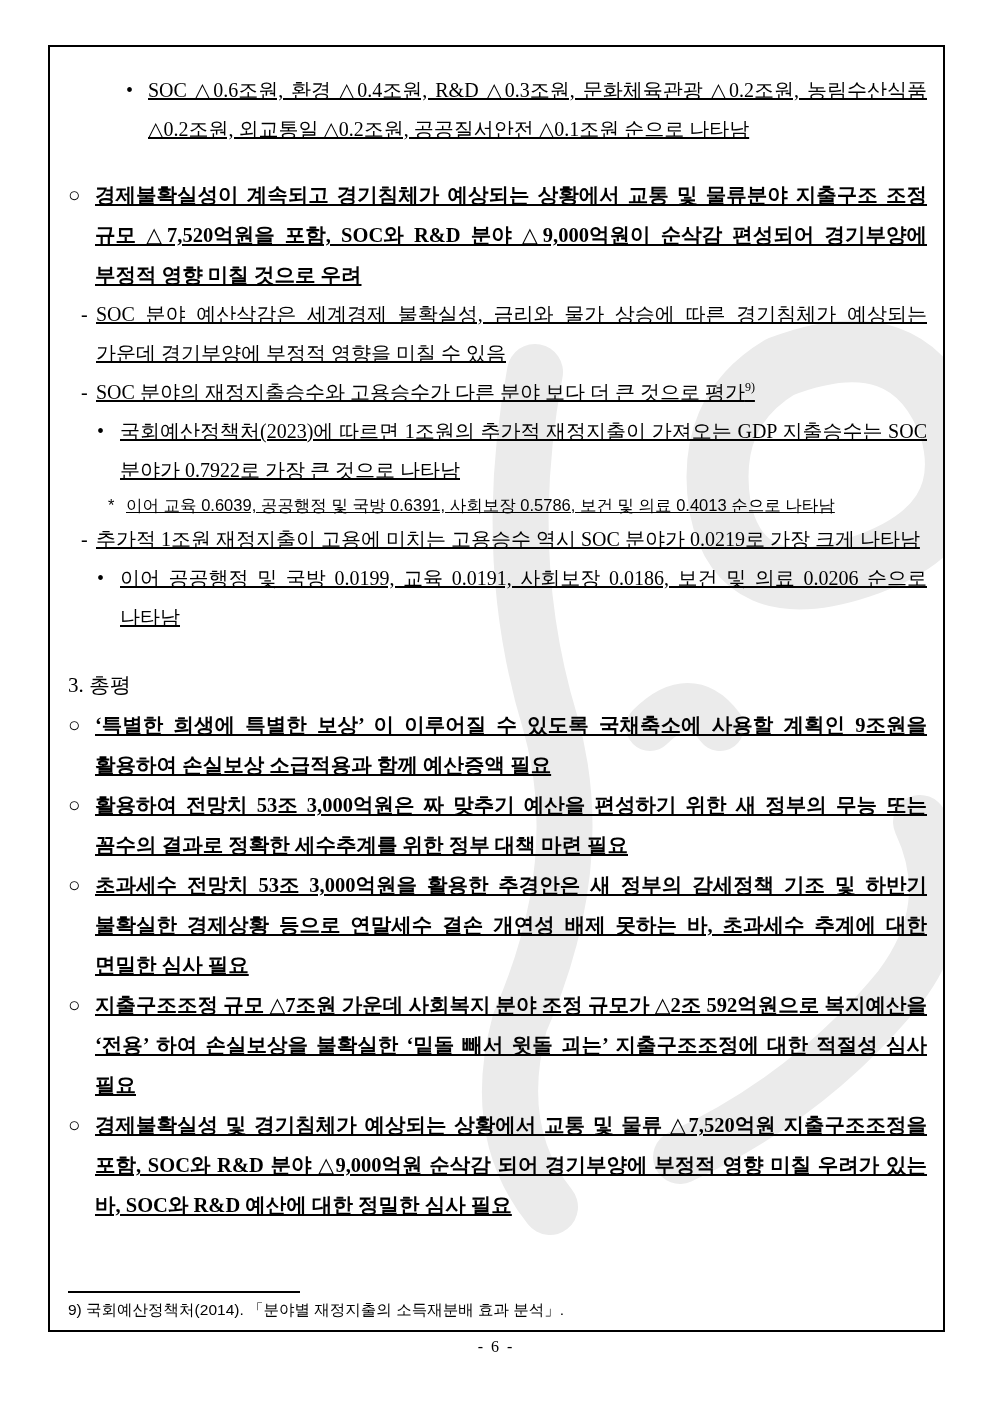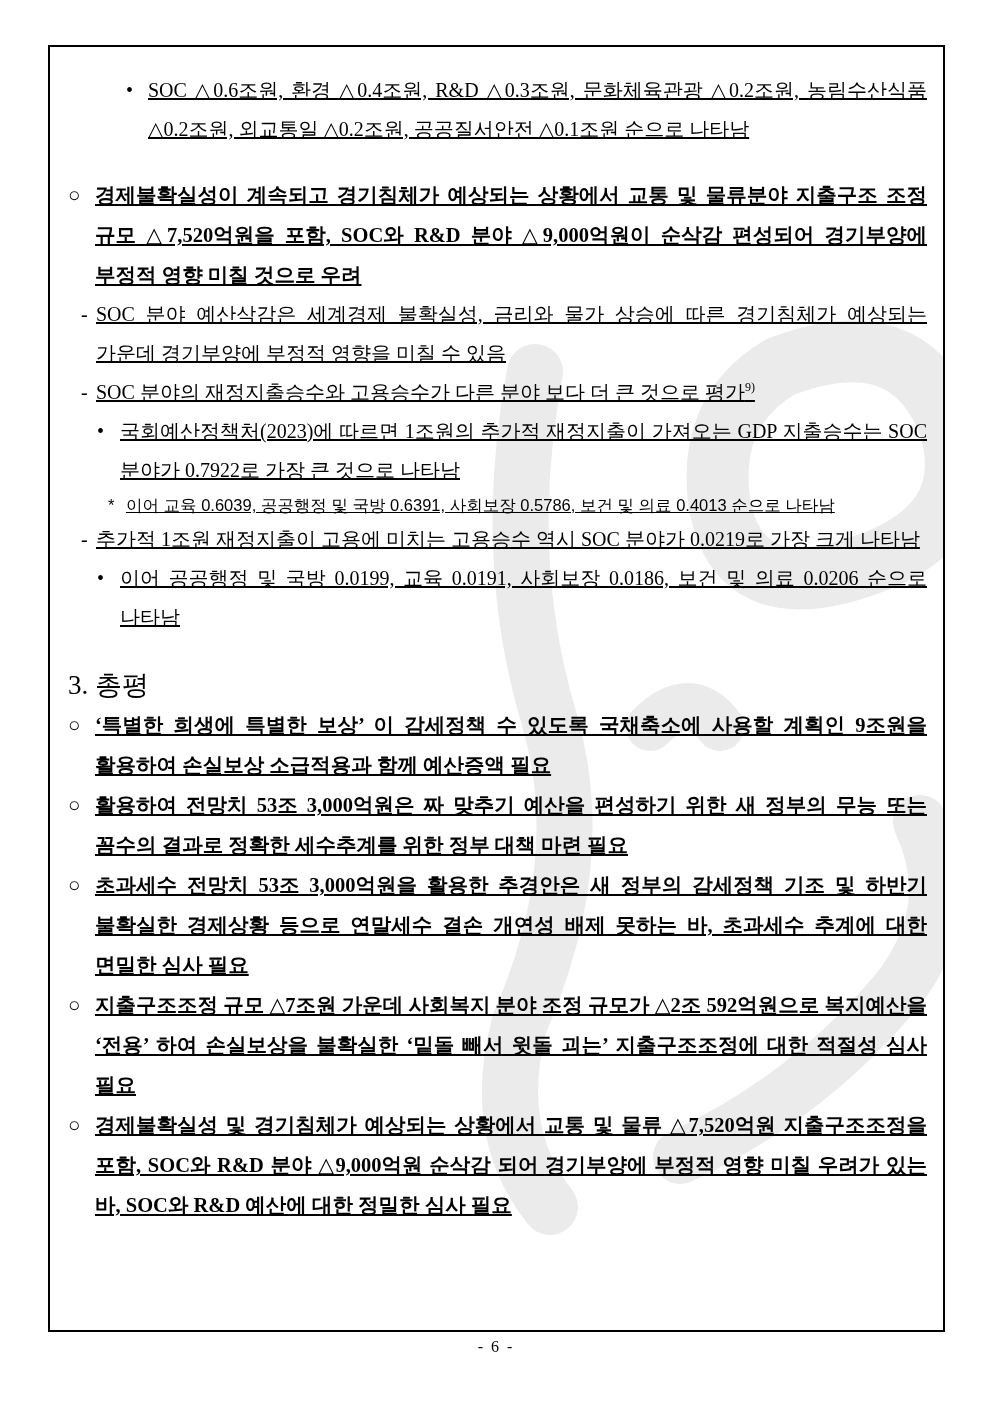--- a/index.html
+++ b/index.html
@@ -37,21 +37,21 @@
   .lvl2 { margin-left:13px; } .lvl2 .mk { width:15px; }
   .lvl3 { margin-left:29px; } .lvl3 .mk { width:23px; }
   .lvl4 { margin-left:40px; } .lvl4 .mk { width:18px; }
   .b-top{ margin-left:58px; } .b-top .mk { width:22px; }
 
   .bold { font-weight:bold; font-size:20.5px; line-height:40px; }
   .small-note {
     font-family:"Liberation Sans","DejaVu Sans",sans-serif;
     font-size:16.5px; line-height:30px;
   }
-  .heading { font-size:27px; line-height:40px; margin-top:28px; }
+  .heading { font-size:21px; line-height:40px; margin-top:28px; }
   .sp26 { height:26px; }
   sup { font-size:12px; line-height:0; vertical-align:super; }
 
   .footnote {
     position:absolute; left:18px; bottom:8px; z-index:2;
     font-family:"Liberation Sans","DejaVu Sans",sans-serif;
     font-size:15.5px; line-height:24px;
     background:transparent;
   }
   .fn-rule { width:232px; border-top:2px solid #000000; margin-bottom:5px; }
@@ -116,21 +116,21 @@
 
       <div class="item lvl3">
         <span class="mk">•</span>
         <div class="tx">이어 공공행정 및 국방 0.0199, 교육 0.0191, 사회보장 0.0186, 보건 및 의료 0.0206 순으로 나타남</div>
       </div>
 
       <div class="heading">3. 총평</div>
 
       <div class="item lvl1 bold">
         <span class="mk">○</span>
-        <div class="tx">‘특별한 희생에 특별한 보상’ 이 감세정책 수 있도록 국채축소에 사용할 계획인 9조원을 활용하여 손실보상 소급적용과 함께 예산증액 필요</div>
+        <div class="tx">‘특별한 희생에 특별한 보상’ 이 이루어질 수 있도록 국채축소에 사용할 계획인 9조원을 활용하여 손실보상 소급적용과 함께 예산증액 필요</div>
       </div>
 
       <div class="item lvl1 bold">
         <span class="mk">○</span>
         <div class="tx">활용하여 전망치 53조 3,000억원은 짜 맞추기 예산을 편성하기 위한 새 정부의 무능 또는 꼼수의 결과로 정확한 세수추계를 위한 정부 대책 마련 필요</div>
       </div>
 
       <div class="item lvl1 bold">
         <span class="mk">○</span>
         <div class="tx">초과세수 전망치 53조 3,000억원을 활용한 추경안은 새 정부의 감세정책 기조 및 하반기 불확실한 경제상황 등으로 연말세수 결손 개연성 배제 못하는 바, 초과세수 추계에 대한 면밀한 심사 필요</div>
@@ -141,17 +141,21 @@
         <div class="tx">지출구조조정 규모 △7조원 가운데 사회복지 분야 조정 규모가 △2조 592억원으로 복지예산을 ‘전용’ 하여 손실보상을 불확실한 ‘밑돌 빼서 윗돌 괴는’ 지출구조조정에 대한 적절성 심사 필요</div>
       </div>
 
       <div class="item lvl1 bold">
         <span class="mk">○</span>
         <div class="tx">경제불확실성 및 경기침체가 예상되는 상황에서 교통 및 물류 △7,520억원 지출구조조정을 포함, SOC와 R&amp;D 분야 △9,000억원 순삭감 되어 경기부양에 부정적 영향 미칠 우려가 있는 바, SOC와 R&amp;D 예산에 대한 정밀한 심사 필요</div>
       </div>
 
     </div>
 
+    <div class="footnote">
+      <div class="fn-rule"></div>
+      <div><span>9)</span> <span>국회예산정책처(2014). 「분야별 재정지출의 소득재분배 효과 분석」.</span></div>
+    </div>
 
   </div>
 
   <div class="page-num">- 6 -</div>
 </div>
 
 </body></html>

